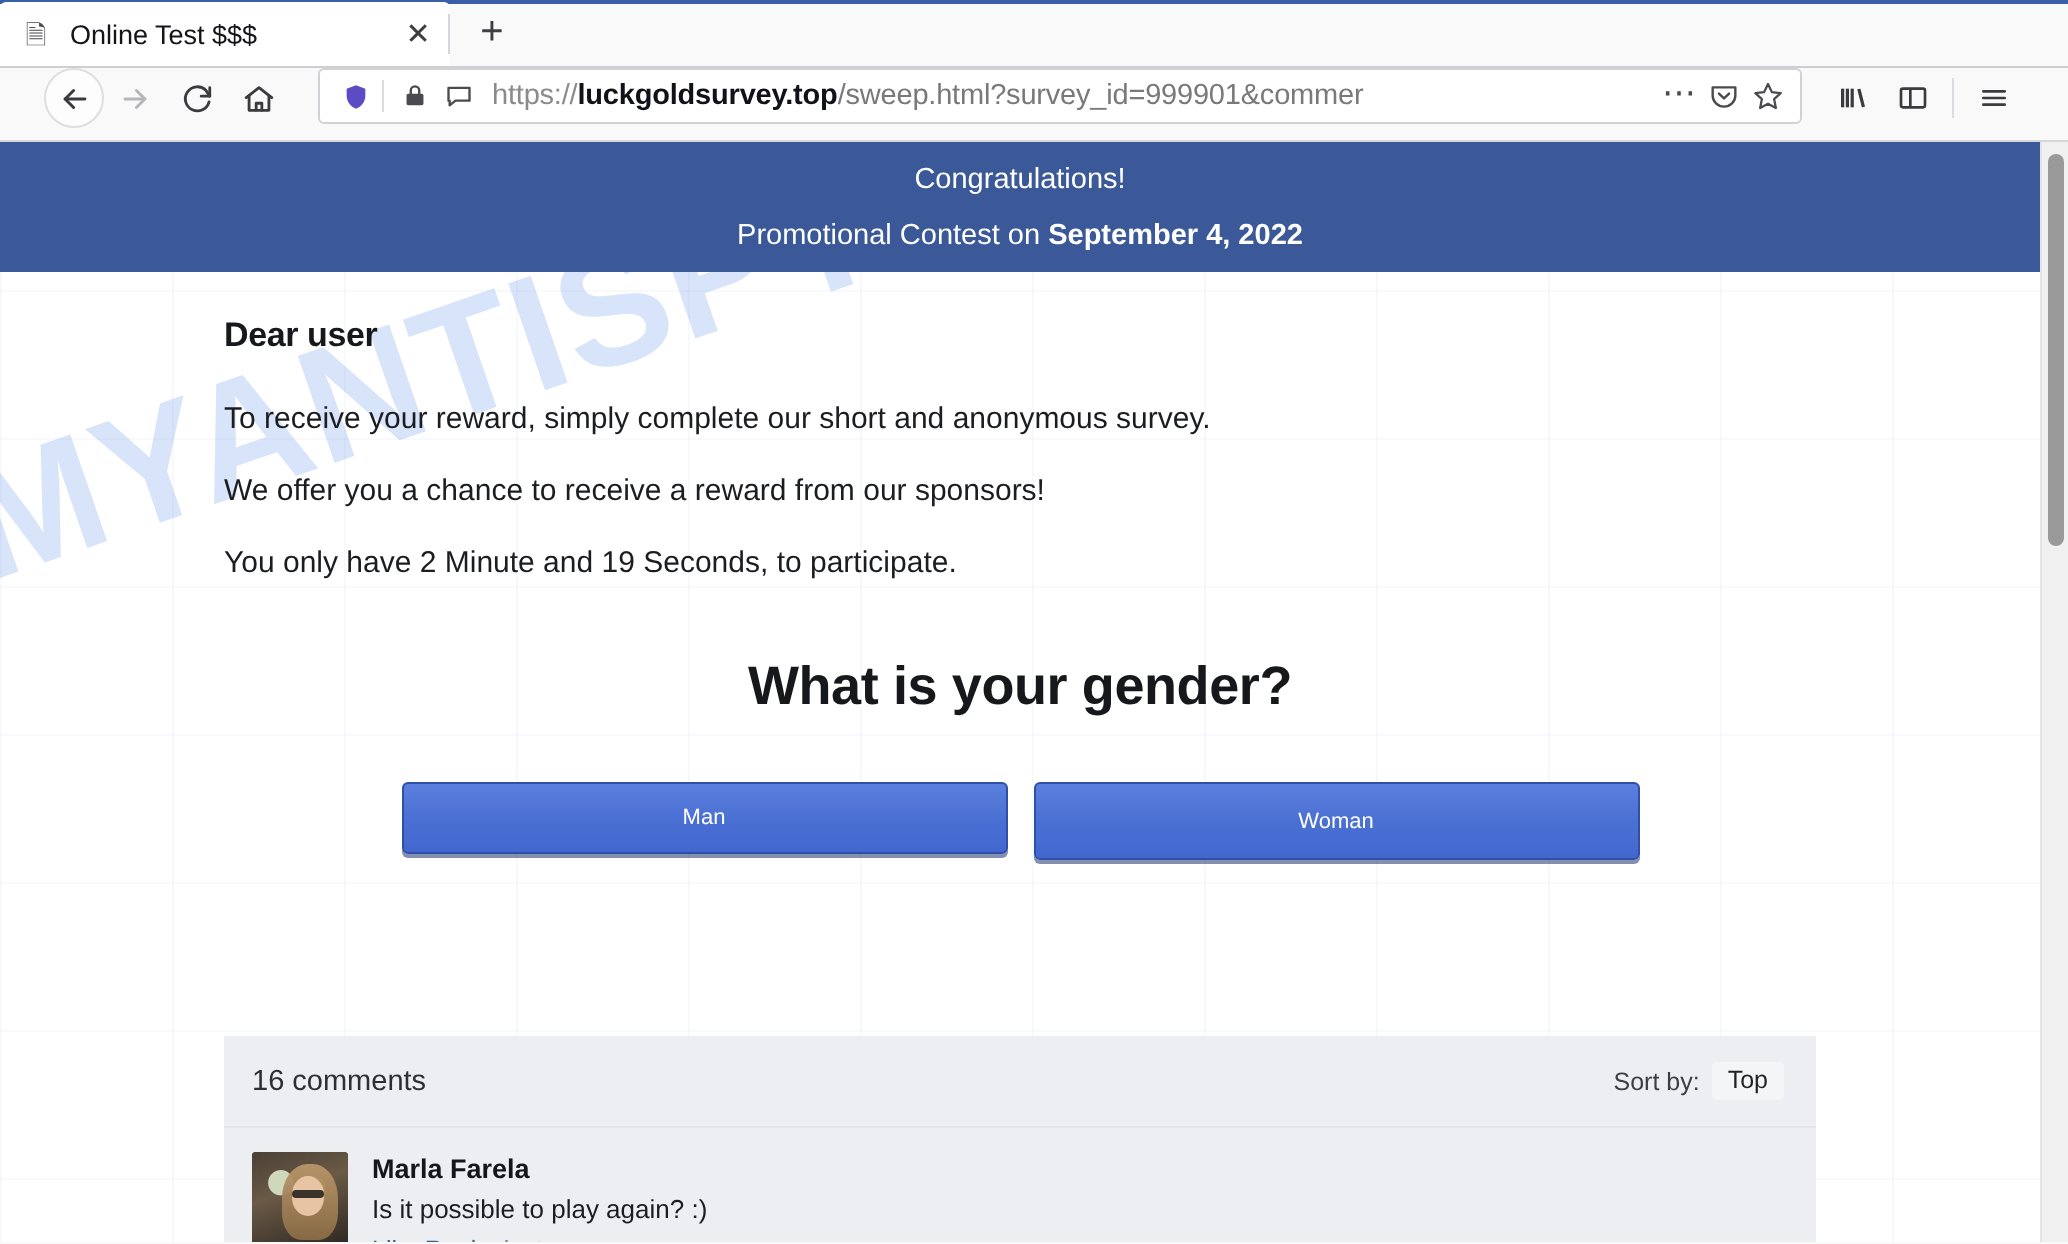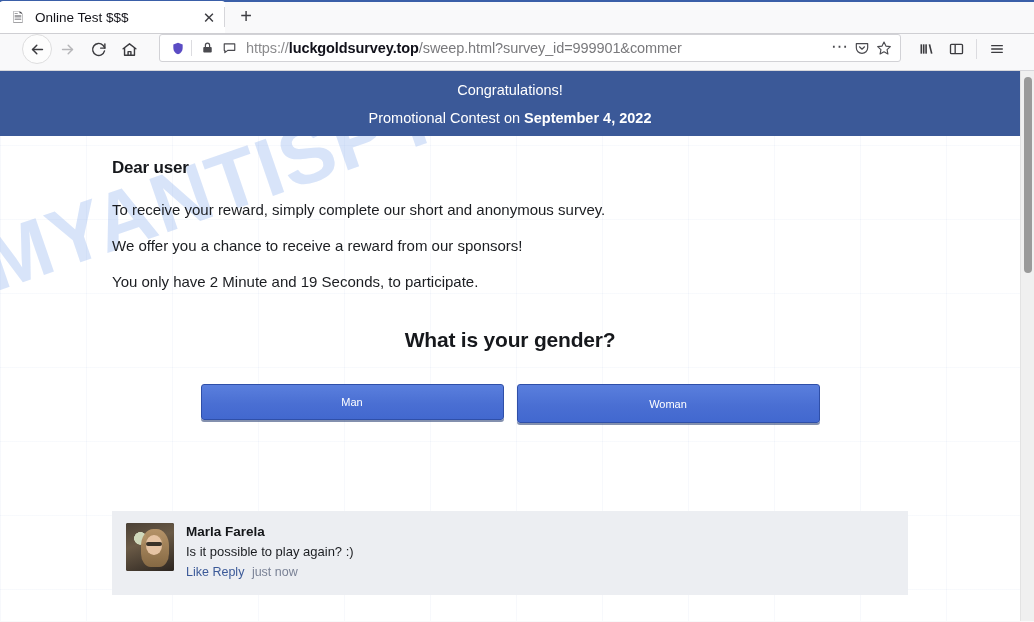--- a/index.html
+++ b/index.html
@@ -194,21 +194,21 @@
     color: #1b1d21;
     line-height: 20px;
     margin-bottom: 16px;
   }
   .content p b { font-weight: 400; }
 
   .question {
     position: relative;
     z-index: 4;
     text-align: center;
-    font-size: 21px;
+    font-size: 27px;
     font-weight: 700;
     color: #16181c;
     margin-top: 36px;
     letter-spacing: -0.2px;
   }
 
   .answers {
     position: relative;
     z-index: 4;
     display: flex;
@@ -440,20 +440,27 @@
       </div>
 
       <div class="question">What is your gender?</div>
 
       <div class="answers">
         <button class="ans-btn">Man</button>
         <button class="ans-btn tall">Woman</button>
       </div>
 
       <div class="comments">
+        <div class="comments-head">
+          <span class="comments-count">16 comments</span>
+          <span class="sortby">
+            <span class="lbl">Sort by:</span>
+            <span class="val">Top</span>
+          </span>
+        </div>
 
         <div class="comment">
           <div class="avatar">
             <span class="av-bg"></span>
             <span class="av-hair"></span>
             <span class="av-face"></span>
             <span class="av-glass"></span>
           </div>
           <div class="c-body">
             <div class="c-name">Marla Farela</div>

